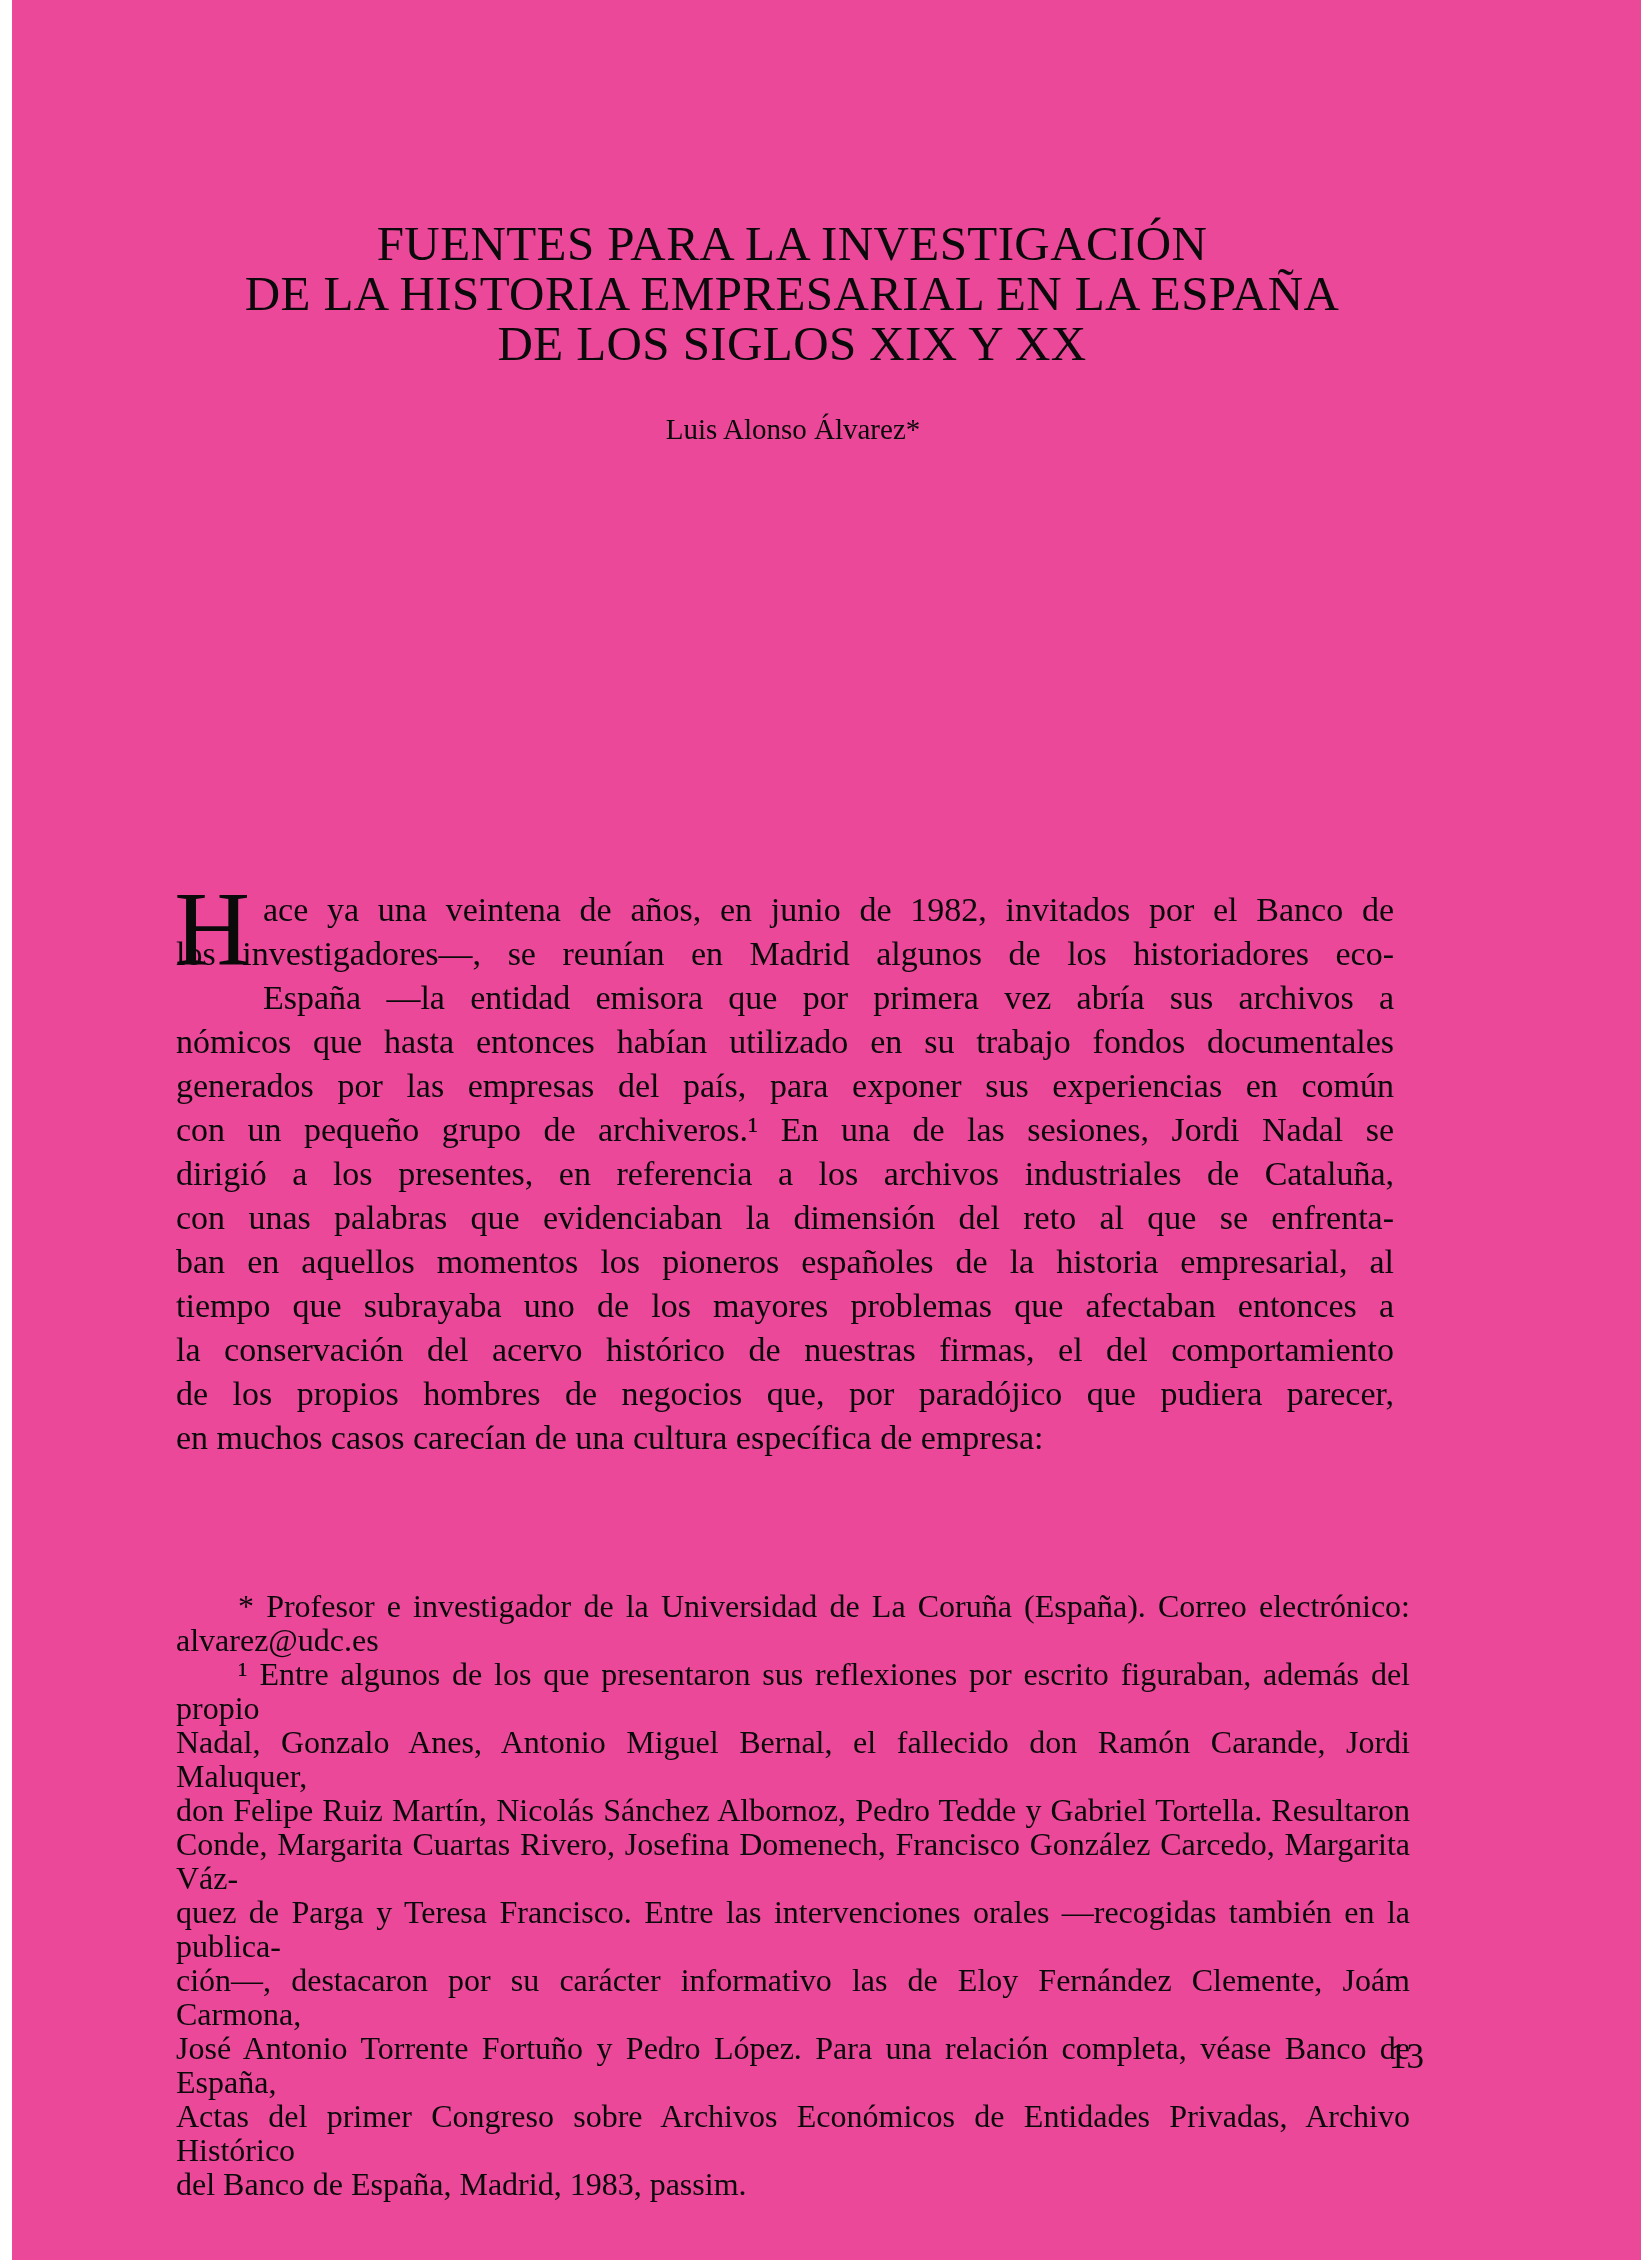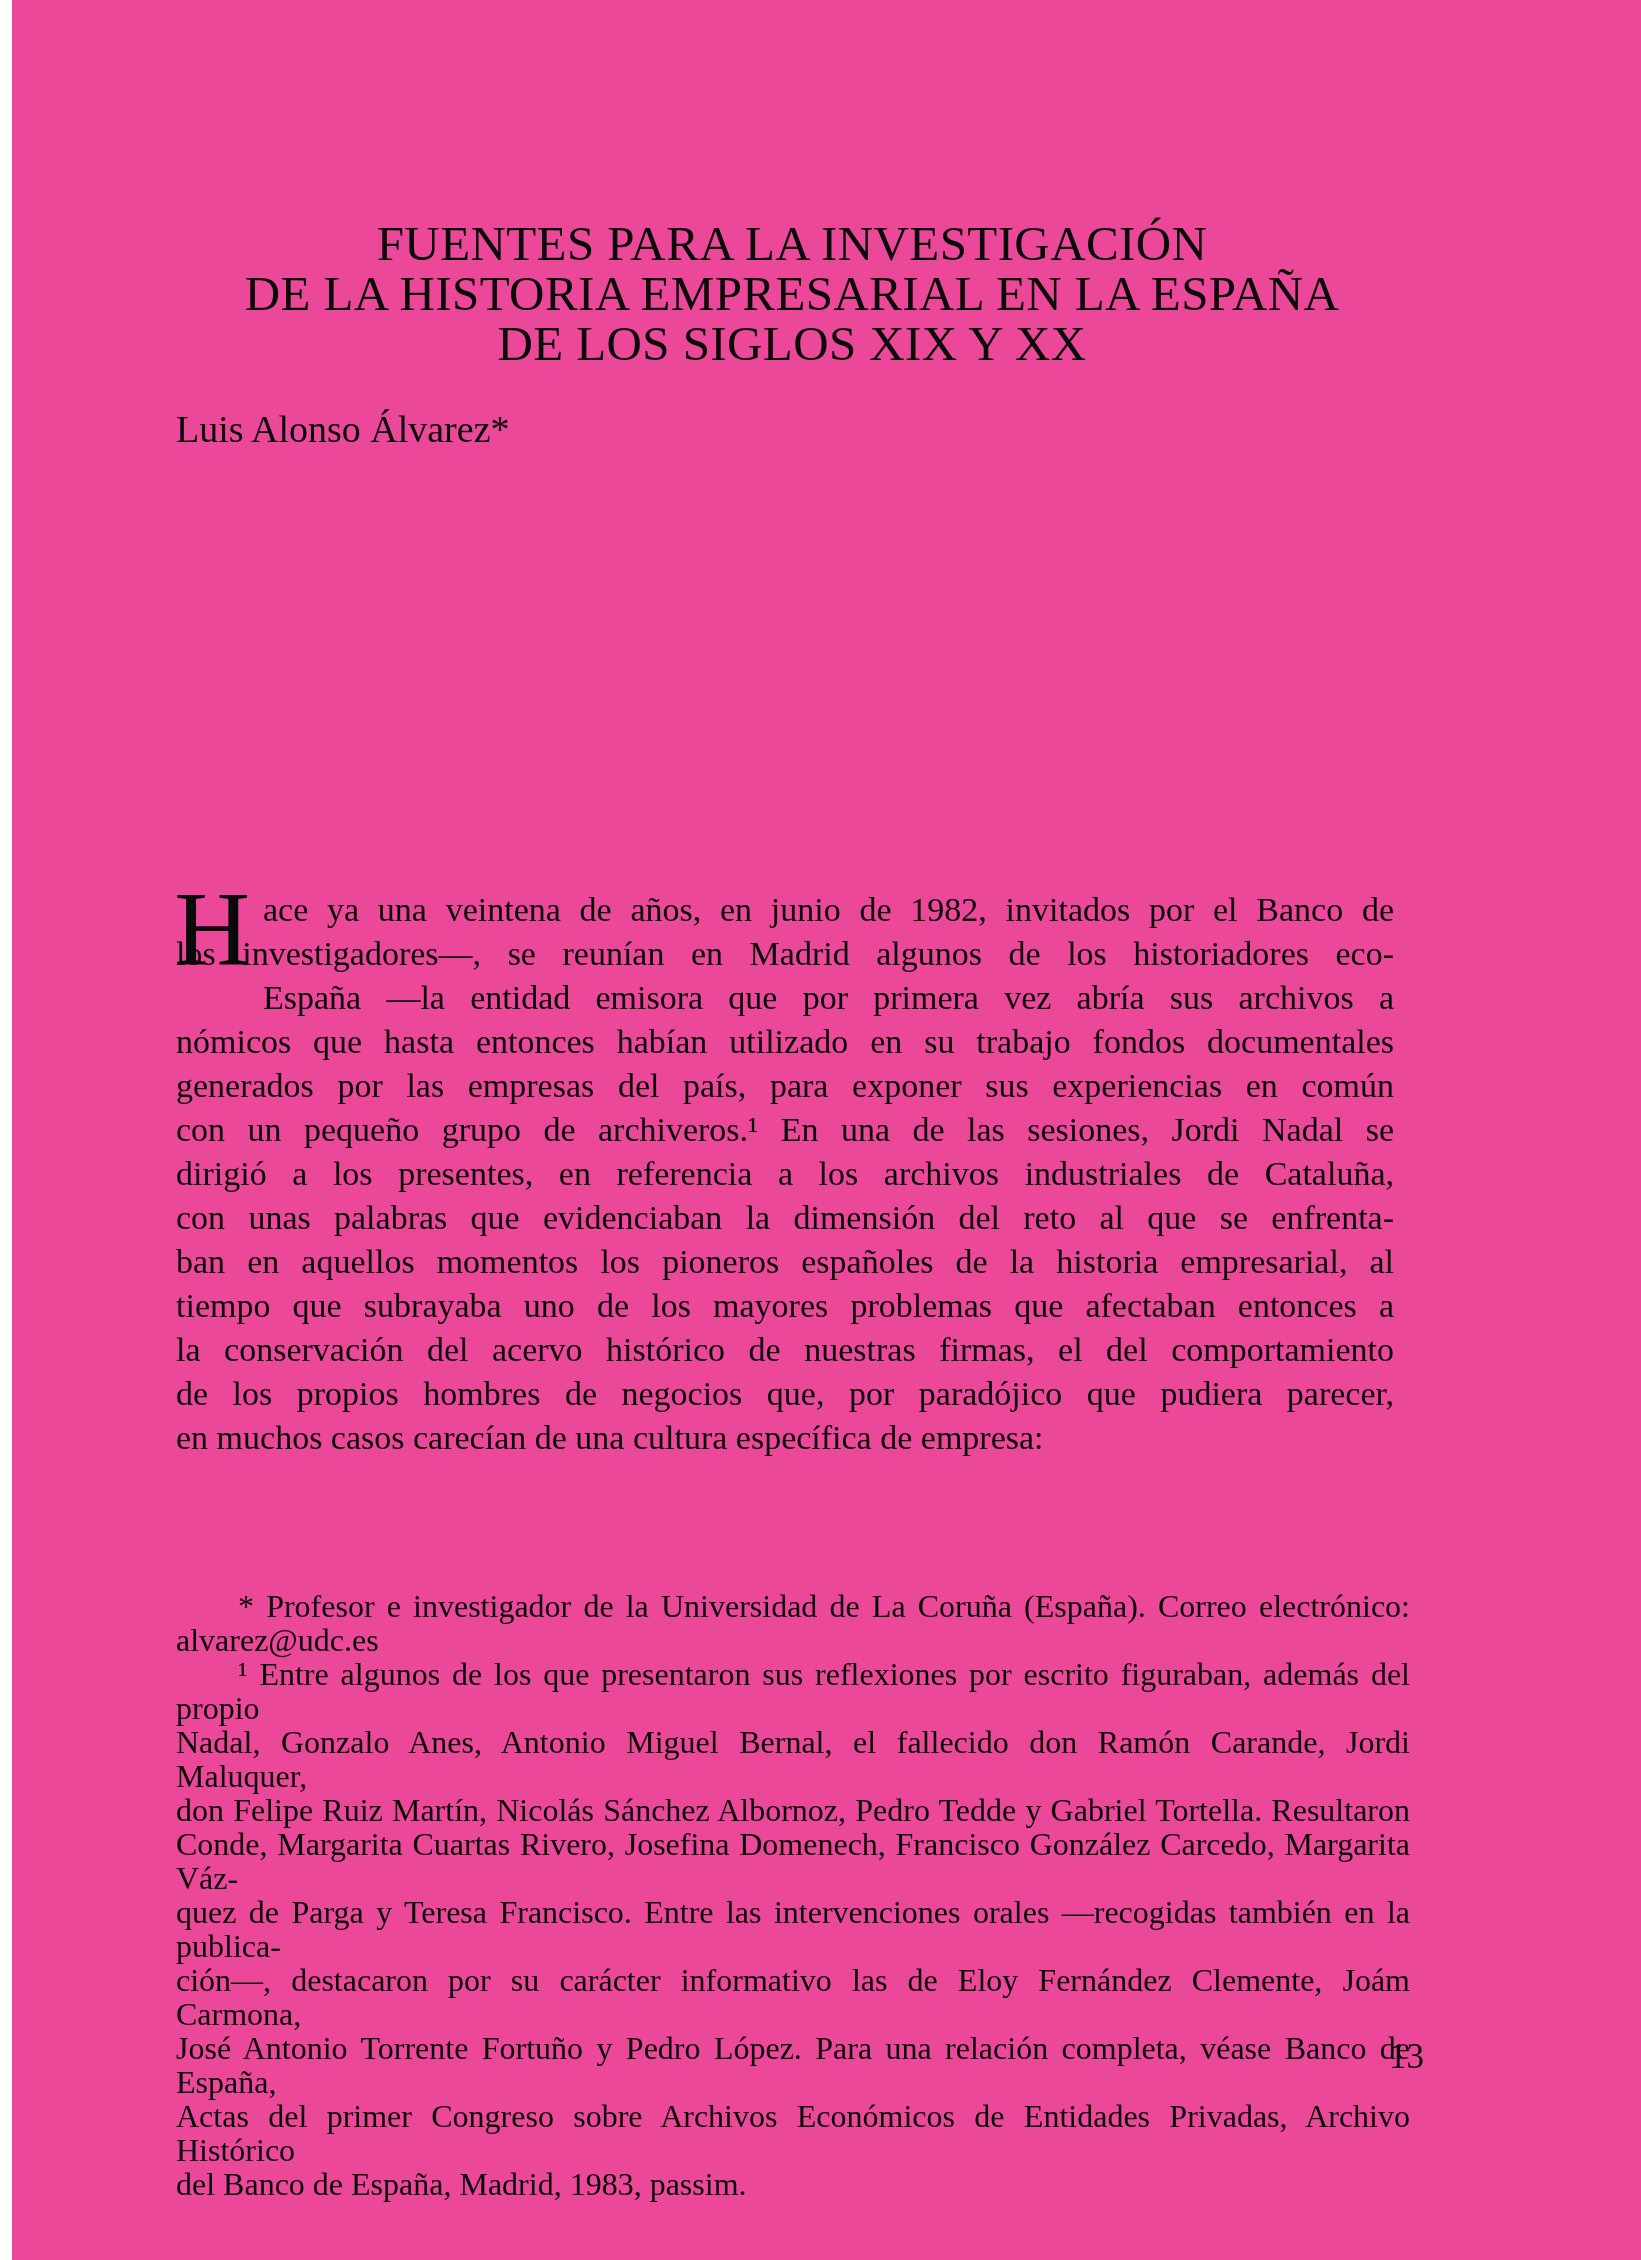--- a/index.html
+++ b/index.html
@@ -27,22 +27,22 @@
     letter-spacing: 0.4px;
     white-space: nowrap;
   }
 
   
   .author {
     position: absolute;
     left: 164px;
     top: 406px;
     width: 1234px;
-    text-align: left;
-    font-size: 38px;
+    text-align: center;
+    font-size: 29px;
     line-height: 46px;
   }
   .author .marker { font-size: 100%; }
 
   
   .body-text {
     position: absolute;
     left: 164px;
     top: 888px;
     width: 1218px;

